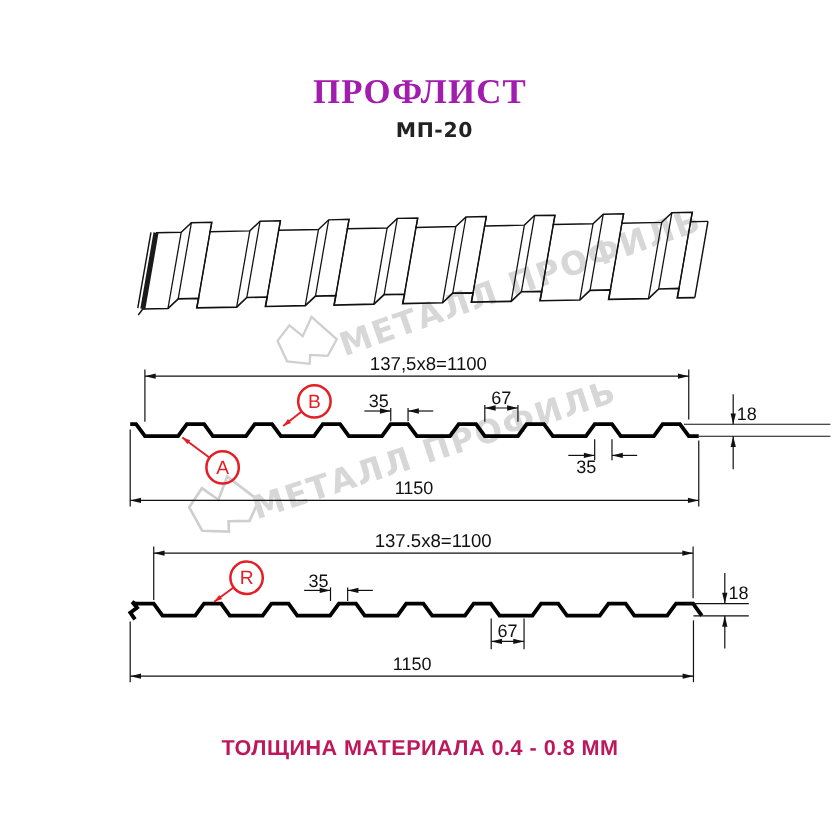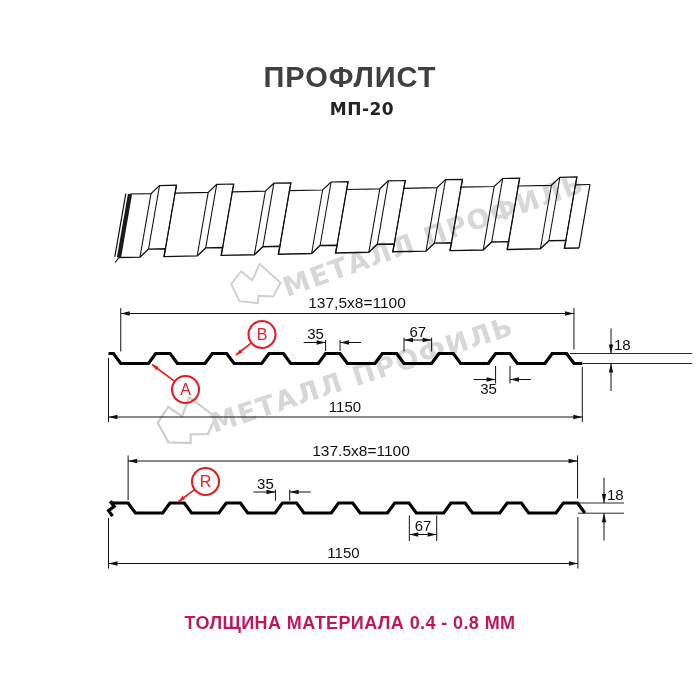--- a/index.html
+++ b/index.html
@@ -1,20 +1,20 @@
 <!DOCTYPE html>
 <html><head>
 <meta charset="utf-8">
 <style>
   html,body{margin:0;padding:0;background:#fff;}
   .stage{position:relative;width:700px;height:700px;background:#fff;overflow:hidden;
          font-family:"Liberation Sans",sans-serif;}
   .title{position:absolute;top:61px;left:0;right:0;text-align:center;
-         font-family:Liberation Sans, sans-serif;font-weight:800;font-size:29px;
-         letter-spacing:1px;color:#404040;}
+         font-family:Liberation Serif, serif;font-weight:800;font-size:29px;
+         letter-spacing:1px;color:#a21caf;}
   .subtitle{position:absolute;top:99px;left:0;right:0;text-align:center;
          font-family:"DejaVu Sans",sans-serif;font-weight:600;font-size:17px;
          letter-spacing:.5px;color:#222;padding-left:24px;}
   .footer{position:absolute;top:613px;left:0;right:0;text-align:center;
          font-weight:600;font-size:18px;letter-spacing:.4px;color:#be185d;}
   svg{position:absolute;left:0;top:0;}
 </style>
 </head>
 <body>
 

